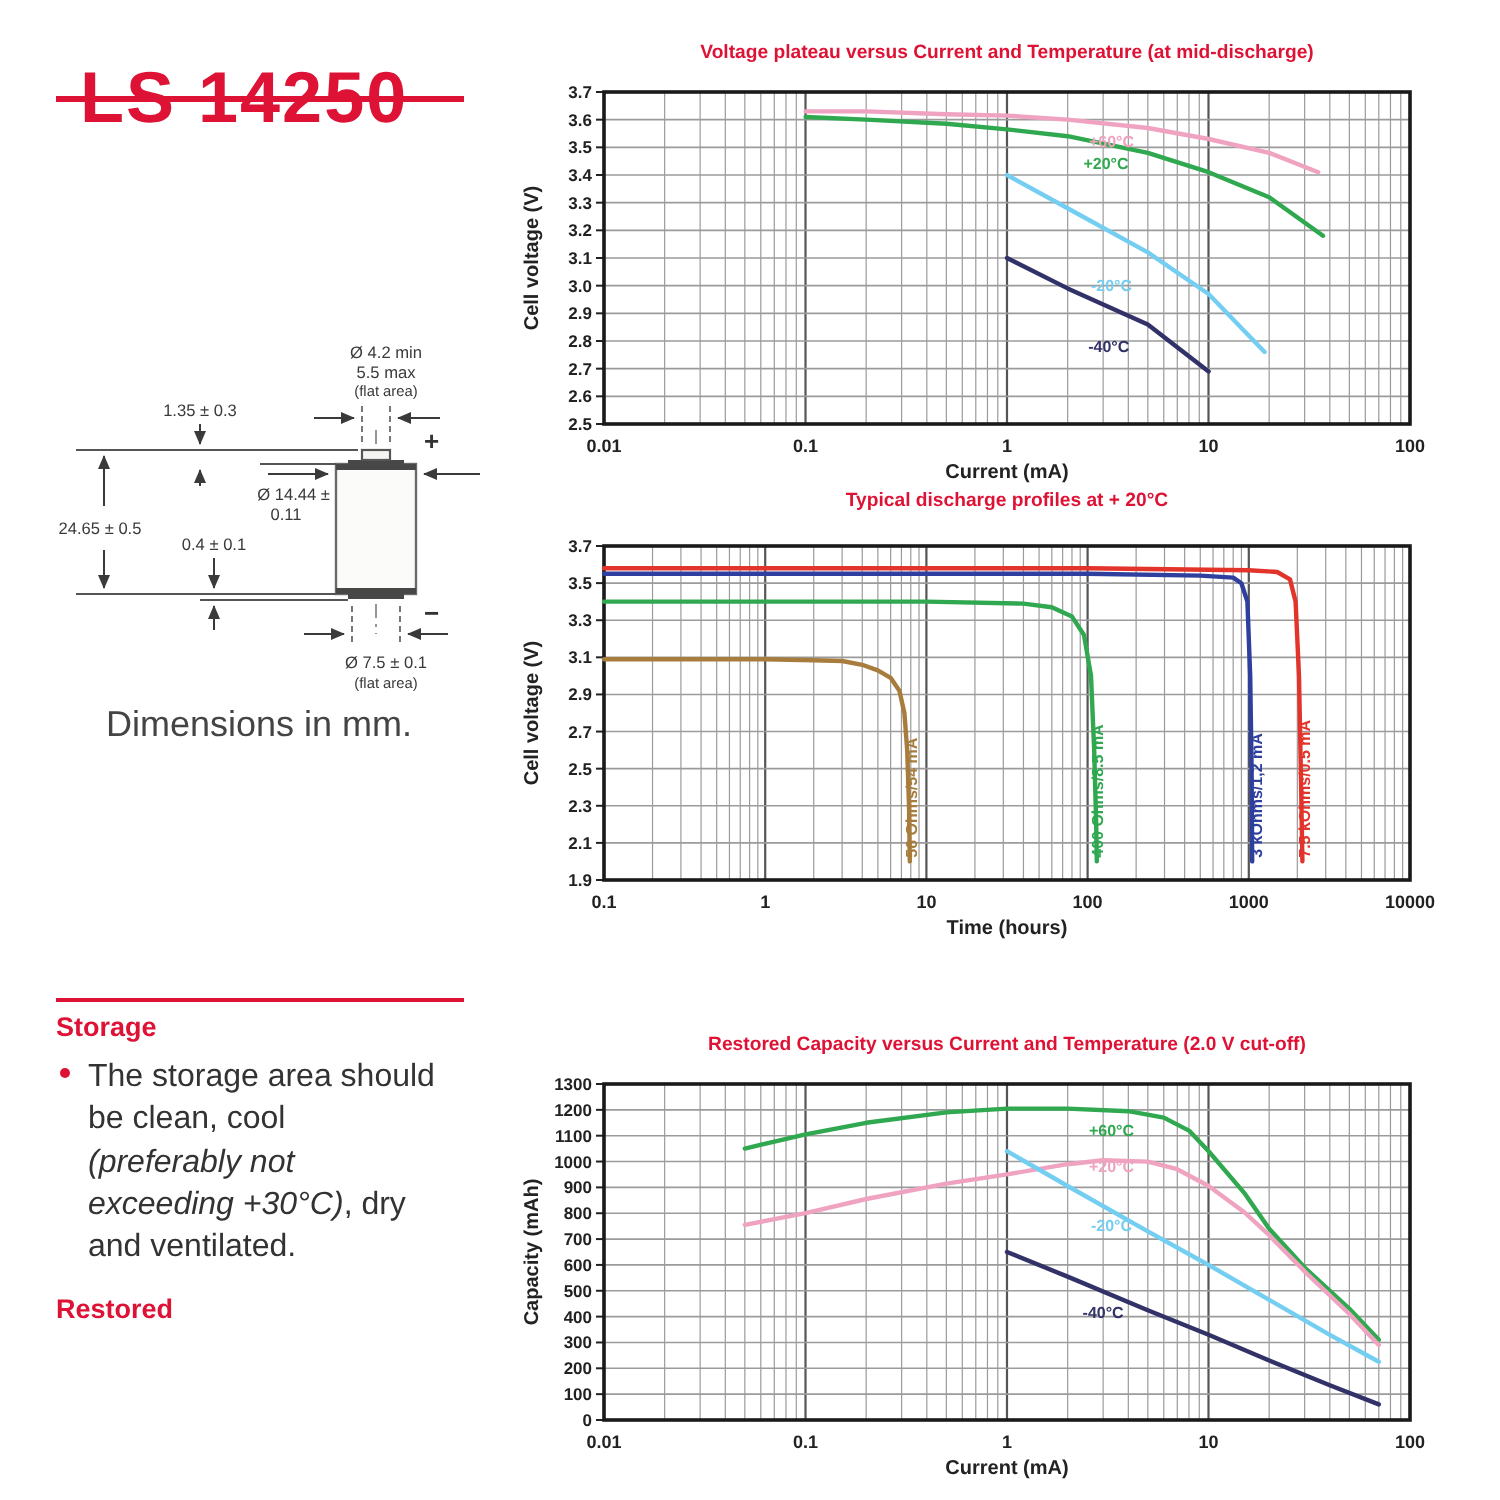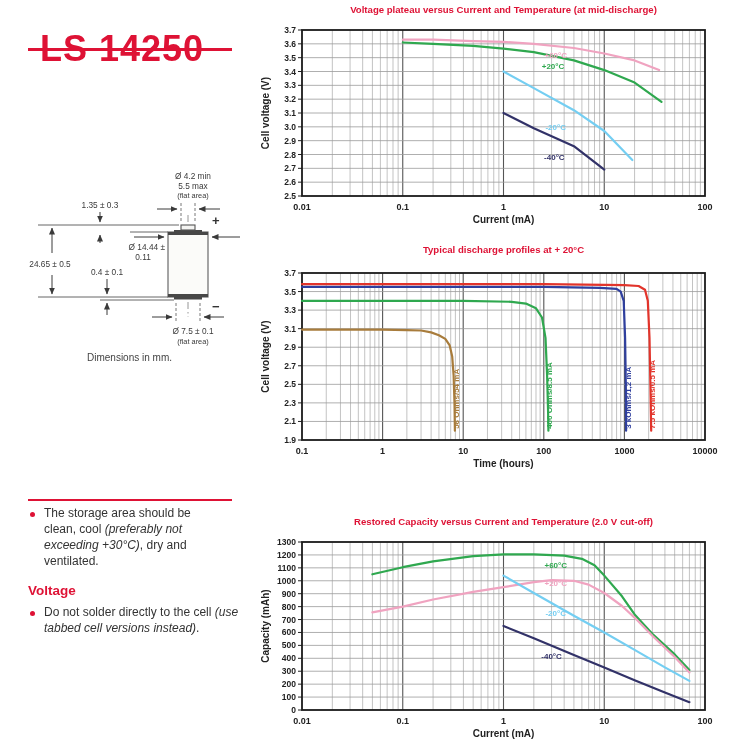--- a/index.html
+++ b/index.html
@@ -19,40 +19,40 @@
     color:var(--accent);
   }
   .rule{
     position:absolute;left:28px;width:204px;height:2px;background:var(--accent);
   }
   .rule.r1{top:48px;height:3px;}
   .rule.r2{top:499px;}
   .diagram-wrap{position:absolute;left:12px;top:165px;width:235px;height:185px;}
   .diagram-caption{
     position:absolute;left:12px;top:352px;width:235px;text-align:center;
-    font-size:10px;color:#444;
+    font-size:18px;color:#444;
   }
   .text-col{position:absolute;left:28px;top:506px;width:218px;}
   .text-col h2{
     margin:0 0 7px 0;font-size:13.5px;font-weight:bold;color:var(--accent);
   }
   .text-col h2.warning-h{margin-top:13px;}
   ul.bullets{list-style:none;margin:0;padding:0;}
   ul.bullets li{
     position:relative;padding-left:16px;margin:0 0 3px 0;
-    font-size:12px;line-height:1.33;color:var(--text);
+    font-size:16px;line-height:1.33;color:var(--text);
   }
   ul.bullets li::before{
     content:"";position:absolute;left:2px;top:6px;width:5px;height:5px;
     border-radius:50%;background:var(--accent);
   }
   ul.bullets li i{font-style:italic;}
   ul.bullets.storage li{max-width:178px;}
   .chart-block{position:absolute;left:255px;width:495px;}
-  .chart-block.c1{top:0;height:250px;}
+  .chart-block.c1{top:16px;height:250px;}
   .chart-block.c2{top:240px;height:250px;}
   .chart-block.c3{top:512px;height:238px;}
   svg text{font-family:"Liberation Sans",sans-serif;}
   .dim-text{font-size:8.3px;fill:#3a3a3a;}
   .dim-text-sm{font-size:7.4px;fill:#3a3a3a;}
   .polarity{font-size:13px;font-weight:bold;fill:#333;}
 </style>
 </head>
 <body>
 
@@ -114,26 +114,26 @@
     <line x1="188" y1="138" x2="188" y2="157" stroke="#555" stroke-width="0.8" stroke-dasharray="3 2"></line>
     <line x1="140" y1="152" x2="160" y2="152" stroke="#3a3a3a" stroke-width="1" marker-end="url(#ah)"></line>
     <line x1="212" y1="152" x2="192" y2="152" stroke="#3a3a3a" stroke-width="1" marker-end="url(#ah)"></line>
     <text class="dim-text" x="181" y="169" text-anchor="middle">Ø 7.5 ± 0.1</text>
     <text class="dim-text-sm" x="181" y="179" text-anchor="middle">(flat area)</text>
   </svg>
 </div>
 <div class="diagram-caption">Dimensions in mm.</div>
 
 <div class="text-col">
+  <h2>Storage</h2>
   <ul class="bullets storage">
     <li><span>The storage area should be clean, cool </span><i>(preferably not exceeding +30°C)</i><span>, dry and ventilated.</span></li>
   </ul>
-  <h2 class="warning-h">Voltage</h2>
+  <h2 class="warning-h">Restored</h2>
   <ul class="bullets">
-    <li><span>Do not solder directly to the cell </span><i>(use tabbed cell versions instead)</i><span>.</span></li>
   </ul>
 </div>
 
 <div class="chart-block c1"><svg width="495" height="250" viewBox="0 0 495 250">
       <text x="248.5" y="13" text-anchor="middle" fill="#de1235" font-size="9.6" font-weight="bold">Voltage plateau versus Current and Temperature (at mid-discharge)</text>
       <line x1="77.32877206314612" y1="30" x2="77.32877206314612" y2="196" stroke="#9b9b9b" stroke-width="0.6"></line>
       <line x1="95.06996641300599" y1="30" x2="95.06996641300599" y2="196" stroke="#9b9b9b" stroke-width="0.6"></line>
       <line x1="107.65754412629222" y1="30" x2="107.65754412629222" y2="196" stroke="#9b9b9b" stroke-width="0.6"></line>
       <line x1="117.42122793685388" y1="30" x2="117.42122793685388" y2="196" stroke="#9b9b9b" stroke-width="0.6"></line>
       <line x1="125.39873847615209" y1="30" x2="125.39873847615209" y2="196" stroke="#9b9b9b" stroke-width="0.6"></line>

